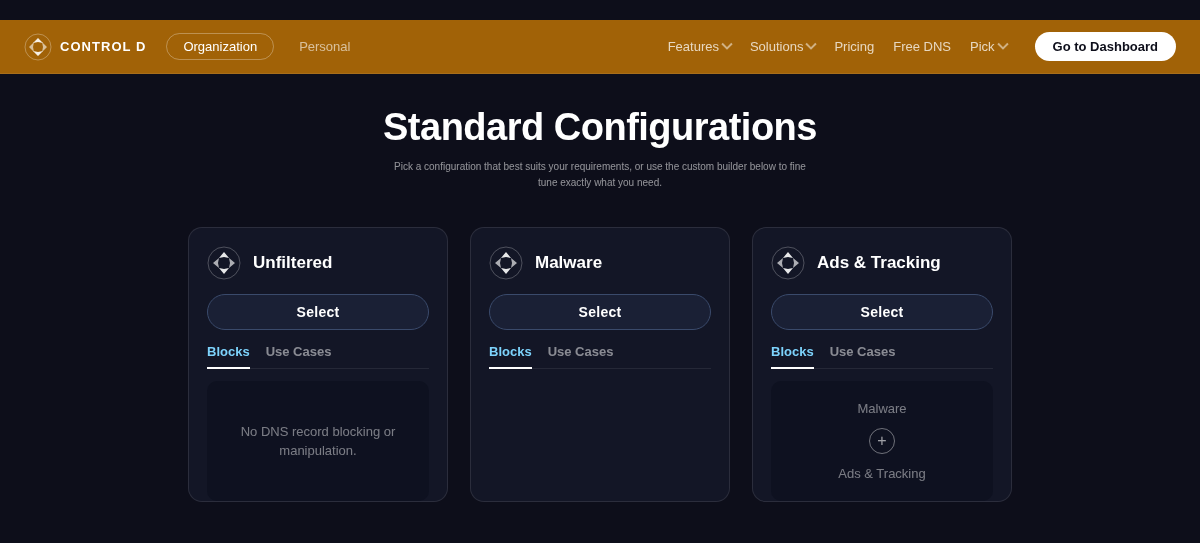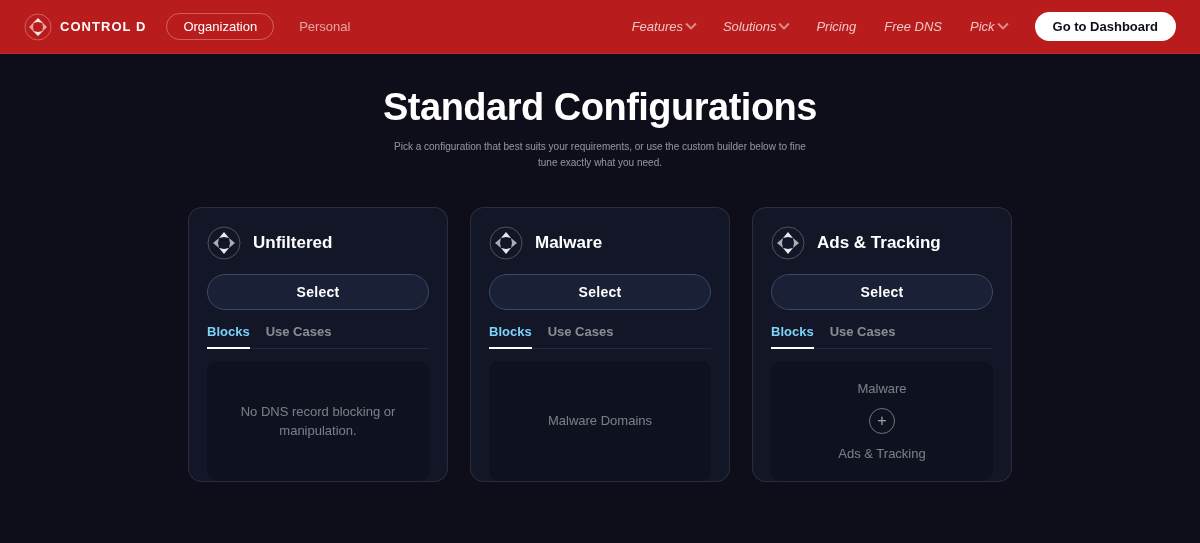--- a/index.html
+++ b/index.html
@@ -12,23 +12,24 @@
       overflow: hidden;
     }
 
     
     nav {
       display: flex;
       align-items: center;
       padding: 0 24px;
       height: 54px;
       border-bottom: 1px solid rgba(255,255,255,0.08);
-      background: #b91c1c;
+      background: #a16207;
       position: relative;
       z-index: 10;
+      margin-top: 20px;
     }
     .nav-logo {
       display: flex;
       align-items: center;
       gap: 8px;
       margin-right: 20px;
     }
     .logo-icon {
       width: 28px;
       height: 28px;
@@ -56,23 +57,22 @@
       border-color: rgba(255,255,255,0.3);
       color: #fff;
     }
     .nav-tab.inactive {
       color: rgba(255,255,255,0.6);
       border-color: transparent;
     }
     .nav-links {
       display: flex;
       align-items: flex-end;
-      gap: 28px;
+      gap: 19px;
       margin-right: 28px;
-      font-style: italic;
     }
     .nav-link {
       font-size: 13px;
       color: rgba(255,255,255,0.75);
       cursor: pointer;
       display: flex;
       align-items: center;
       gap: 4px;
     }
     .chevron-down {
@@ -290,23 +290,20 @@
         <path d="M6 17 L12 12 L11 17 L12 22 Z" fill="white" opacity="0.65"></path>
         <path d="M28 17 L22 22 L23 17 L22 12 Z" fill="white" opacity="0.65"></path>
       </svg>
       <span class="card-title">Malware</span>
     </div>
     <button class="btn-select">Select</button>
     <div class="card-tabs">
       <span class="card-tab active">Blocks</span>
       <span class="card-tab">Use Cases</span>
     </div>
-    <div class="card-body">
-      <span class="card-body-text">Malware Domains</span>
-    </div>
   </div>
 
   <div class="card">
     <div class="card-header">
       <svg class="card-logo" viewBox="0 0 34 34" fill="none" xmlns="http://www.w3.org/2000/svg">
         <circle cx="17" cy="17" r="16" stroke="rgba(255,255,255,0.25)" stroke-width="1"></circle>
         <path d="M17 6 L22 12 L17 11 L12 12 Z" fill="white" opacity="0.9"></path>
         <path d="M17 28 L12 22 L17 23 L22 22 Z" fill="white" opacity="0.9"></path>
         <path d="M6 17 L12 12 L11 17 L12 22 Z" fill="white" opacity="0.65"></path>
         <path d="M28 17 L22 22 L23 17 L22 12 Z" fill="white" opacity="0.65"></path>

